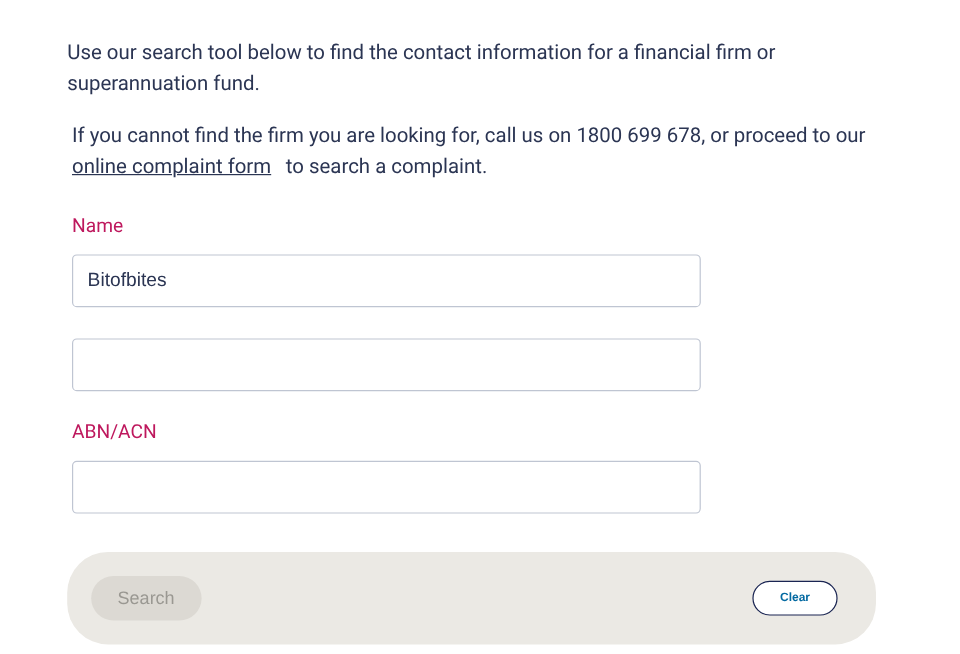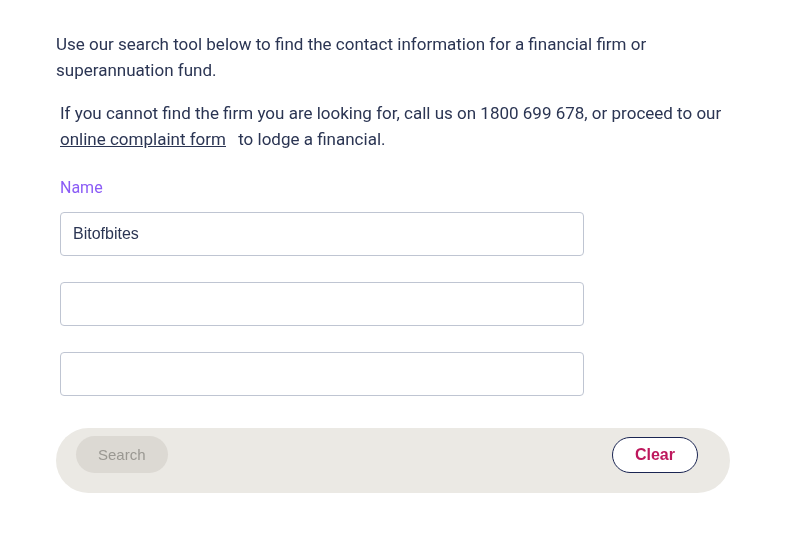--- a/index.html
+++ b/index.html
@@ -25,82 +25,83 @@
     }
     .link {
       color: #2b3553;
     }
     .form-group {
       margin-bottom: 18px;
     }
     .form-label {
       display: block;
       margin-bottom: 8px;
-      color: #8b5cf6;
+      color: #be185d;
       font-size: 16px;
     }
     .form-input {
       width: 524px;
       height: 44px;
       padding: 20px 12px;
       font-size: 16px;
       border: 1px solid #bfc5d2;
       border-radius: 4px;
       color: #2b3553;
       background: #fff;
     }
     .button-bar {
       display: flex;
       justify-content: space-between;
       align-items: center;
       background: #ebe9e4;
       border-radius: 34px;
-      padding: 4px 28px 16px 16px;
+      padding: 16px 28px 16px 16px;
       margin-top: 28px;
       width: 674px;
     }
     .search-button {
       background: #dcd9d3;
       color: #9a9892;
       border: none;
       border-radius: 20px;
       padding: 10px 22px;
       font-size: 15px;
       font-weight: 500;
       cursor: default;
     }
     .clear-button {
       background: #fff;
-      color: #be185d;
+      color: #0369a1;
       border: 1.5px solid #1a2552;
       border-radius: 20px;
       padding: 8px 22px;
-      font-size: 16px;
+      font-size: 10px;
       font-weight: 600;
       cursor: pointer;
     }
   </style>
 </head>
 <body>
 
 <p class="intro-text">Use our search tool below to find the contact information for a financial firm or superannuation fund.</p>
 
 <p class="info-text">
-  <span>If you cannot find the firm you are looking for, call us on 1800 699 678, or proceed to our </span><a href="#" class="link">online complaint form</a><span> to lodge a financial.</span>
+  <span>If you cannot find the firm you are looking for, call us on 1800 699 678, or proceed to our </span><a href="#" class="link">online complaint form</a><span> to search a complaint.</span>
 </p>
 
 <div class="form-group">
   <label class="form-label">Name</label>
   <input type="text" class="form-input" value="Bitofbites" style="">
 </div>
 
 <div class="form-group">
   <input type="text" class="form-input" value="" style="">
 </div>
 
 <div class="form-group">
+  <label class="form-label">ABN/ACN</label>
   <input type="text" class="form-input" value="" style="">
 </div>
 
 <div class="button-bar">
   <button class="search-button" disabled="">Search</button>
   <button class="clear-button">Clear</button>
 </div>
 
 </body></html>

